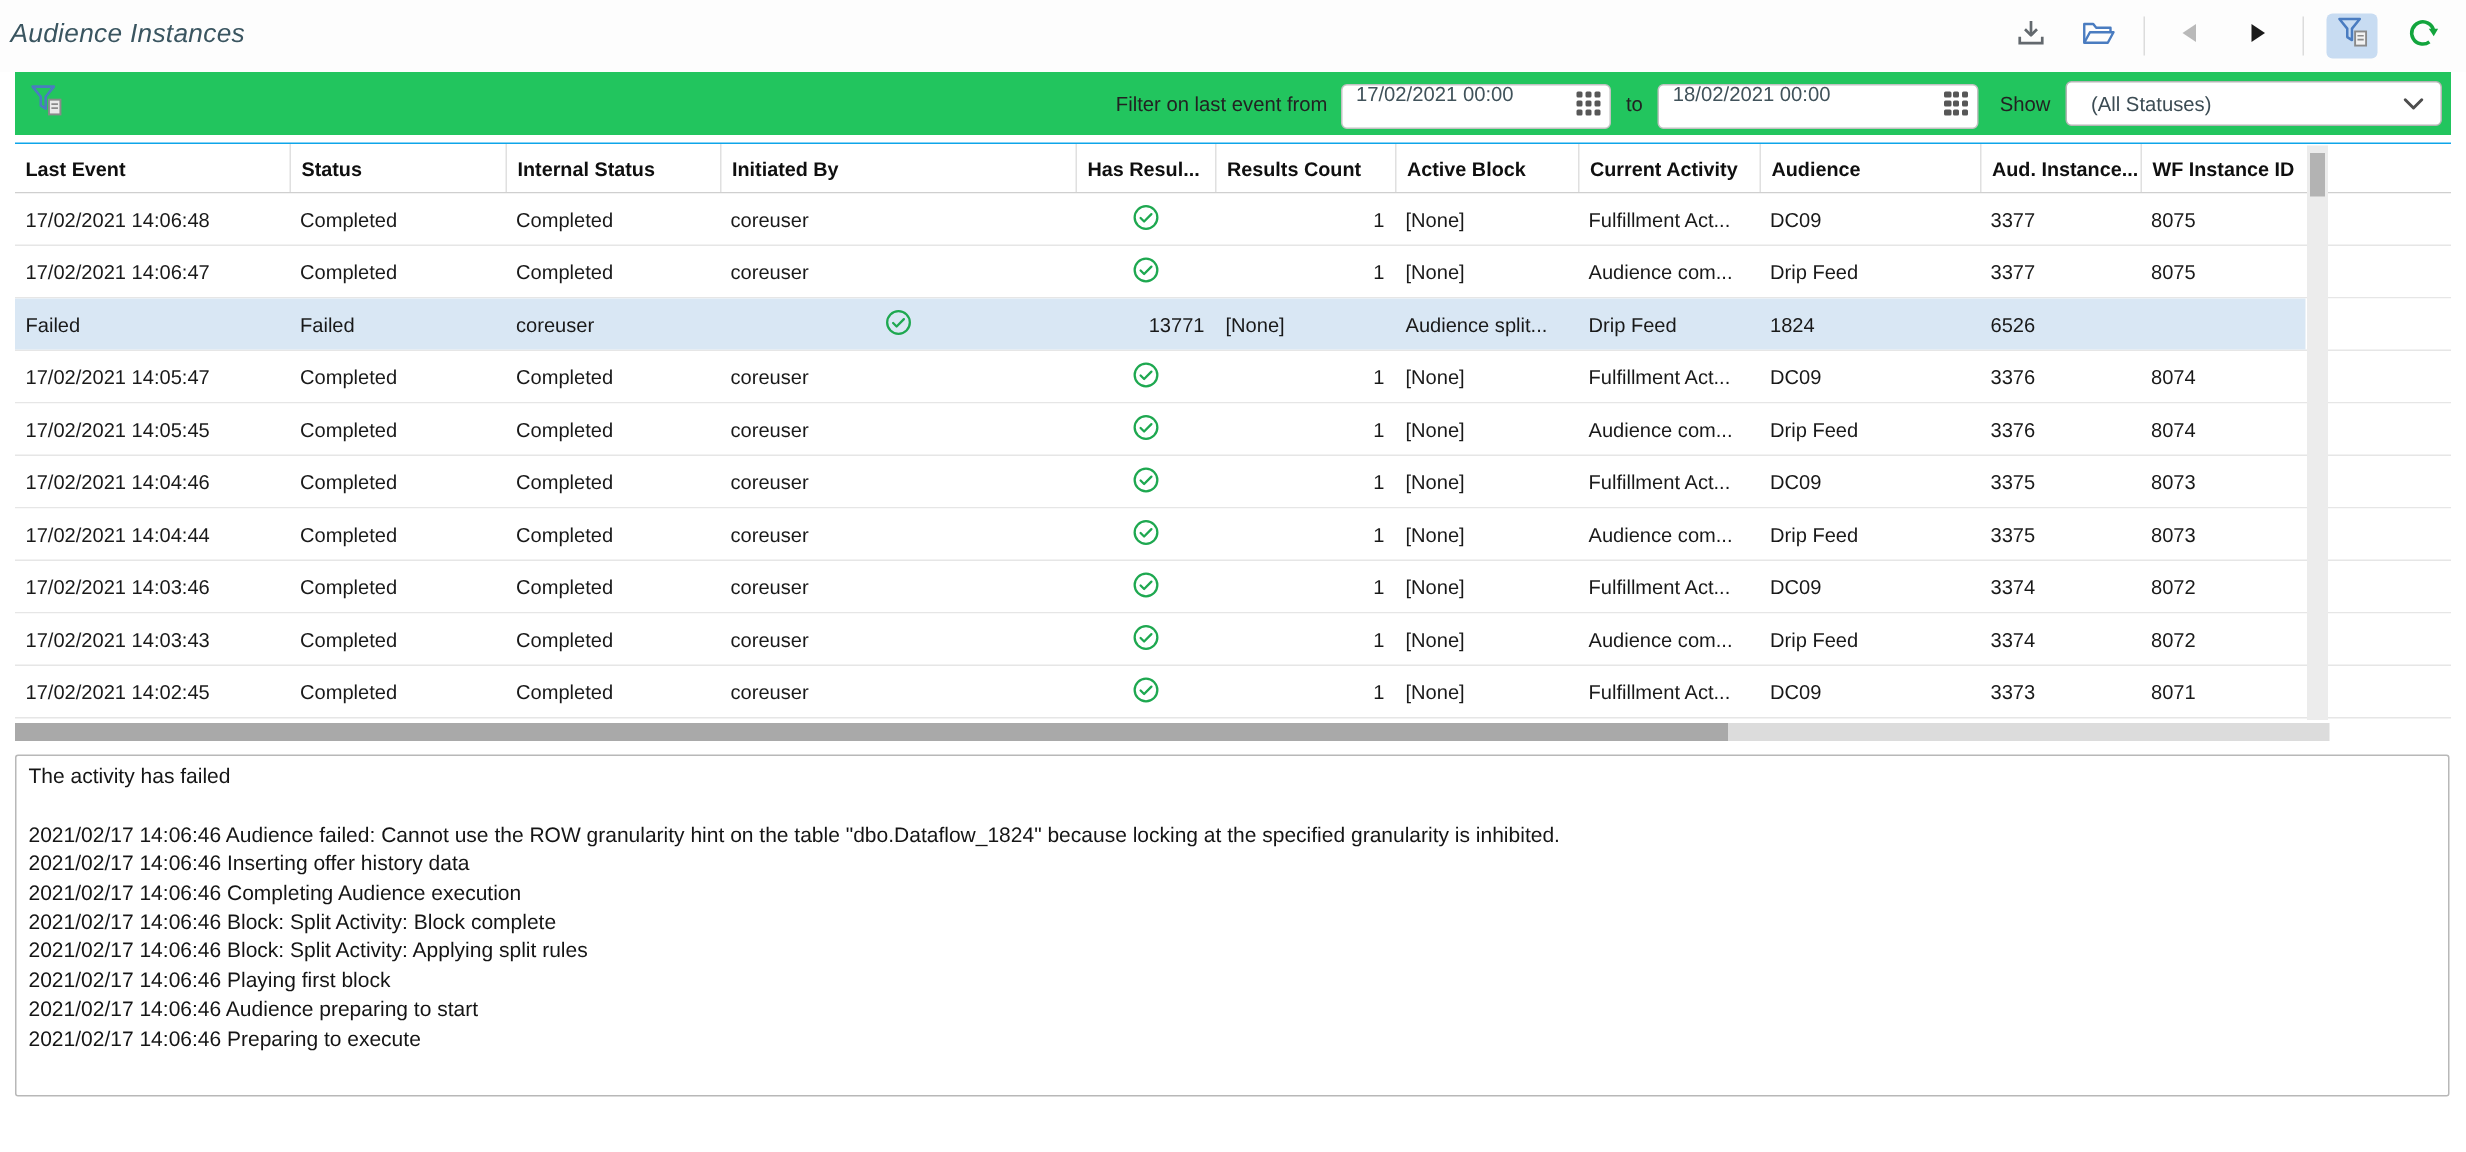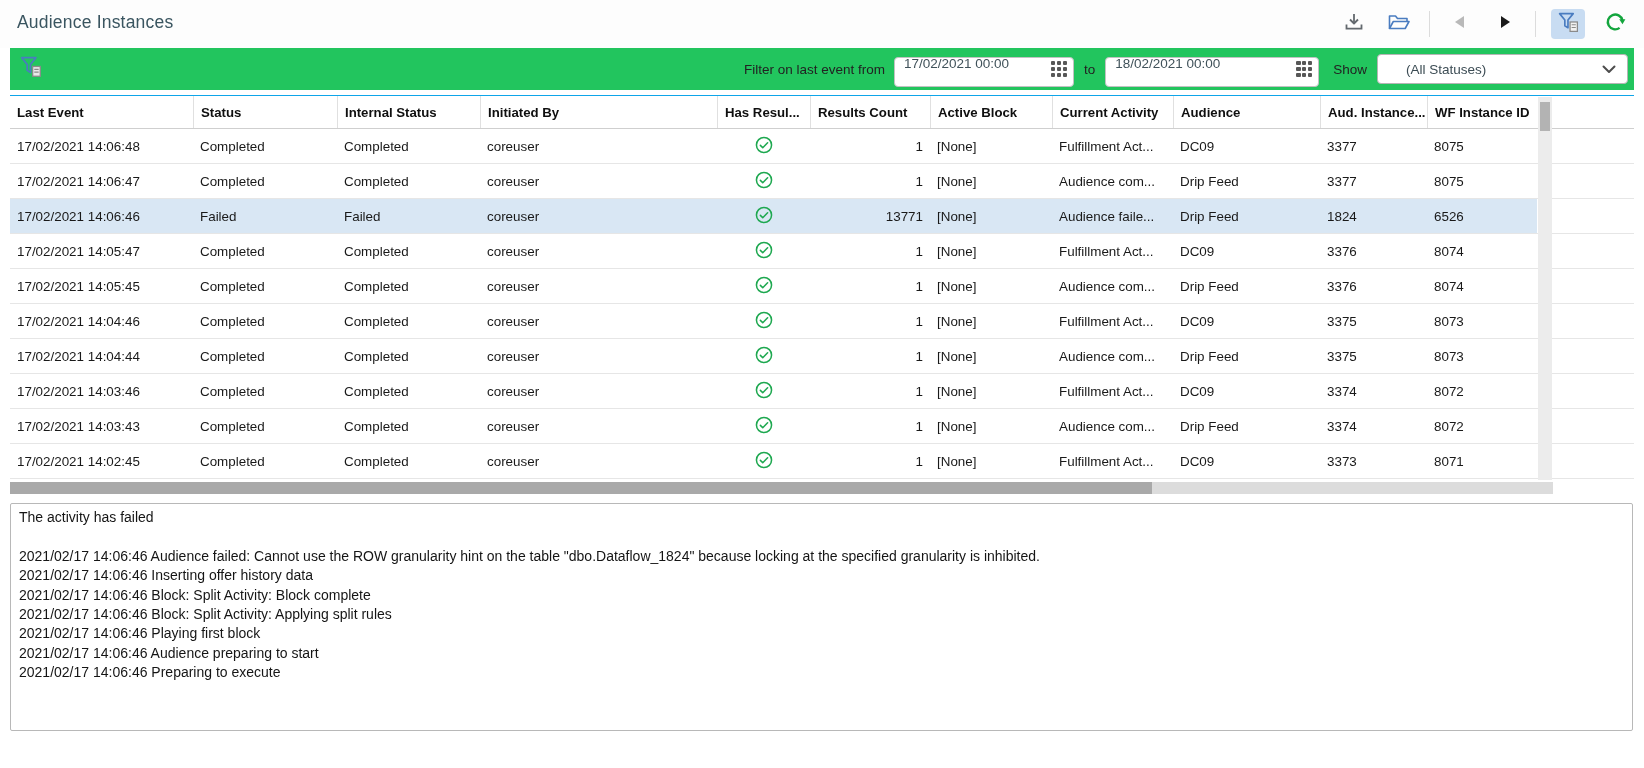--- a/index.html
+++ b/index.html
@@ -1,41 +1,41 @@
 <!DOCTYPE html>
 <html><head>
 <meta charset="utf-8">
 <style>
   * { margin:0; padding:0; box-sizing:border-box; }
   html,body { width:1644px; height:768px; background:#ffffff;
               font-family:"Liberation Sans", sans-serif; position:relative; overflow:hidden; }
 
   
   .title-bar { position:absolute; left:0; top:0; width:1644px; height:48px; background:#fdfdfd; }
-  .page-title { position:absolute; left:17px; top:12px; font-size:17.5px; color:#3a5560; letter-spacing:.2px; }
+  .page-title { position:absolute; left:7px; top:12px; font-size:17.5px; color:#3a5560; letter-spacing:.2px;font-style:italic; }
   .toolbar { position:absolute; right:14px; top:8px; height:32px; display:flex; align-items:center; gap:15px; }
   .tb-btn { display:flex; align-items:center; justify-content:center; width:30px; height:30px; cursor:pointer; }
   .tb-btn.active { background:#c8dcf2; border-radius:4px; width:34px; }
   .tb-sep { width:1px; height:26px; background:#dcdcdc; }
 
   
   .filter-bar { position:absolute; left:10px; top:48px; width:1624px; height:42px; background:#22c55e;
                 display:flex; align-items:center; }
   .funnel-btn { margin-left:9px; display:flex; align-items:center; }
   .filter-right { margin-left:auto; display:flex; align-items:center; margin-right:6px; }
   .f-label { font-size:13.5px; color:#222; }
   .date-field { position:relative; height:30px; }
   .date-field input { width:100%; height:30px; border:1px solid #c2c2c2; border-radius:4px; background:#fff;
                       font-family:"Liberation Sans",sans-serif; font-size:13.5px; color:#40525a;
                       padding:0 30px 16px 9px; outline:none; }
   .grid-icon { position:absolute; right:7px; top:7px; width:16px; height:16px;
                display:grid; grid-template-columns:1fr 1fr 1fr; grid-template-rows:1fr 1fr 1fr; gap:1.5px; }
   .grid-icon span { background:#575757; border-radius:1px; }
   .dropdown { position:relative; width:251px; height:30px; border:1px solid #b5b5b5; border-radius:4px;
-              background:#fff; display:flex; align-items:center; padding-left:28px;
+              background:#fff; display:flex; align-items:center; padding-left:16px;
               font-size:13.5px; color:#3c4c54; cursor:pointer; }
   .dropdown svg { position:absolute; right:11px; top:10px; }
 
   
   .grid { position:absolute; left:10px; top:95px; width:1624px; height:400px; }
   .grid-header { display:flex; height:34px; background:#fff;
                  border-top:1px solid #0ea5e9; border-bottom:1px solid #cfcfcf; }
   .cols { display:grid; width:1527px;
           grid-template-columns:183px 144px 143px 237px 93px 120px 122px 121px 147px 107px 110px; }
   .hcell { display:flex; align-items:center; padding-left:7px; font-weight:bold; font-size:13.2px;
@@ -233,35 +233,34 @@
       <div class="cell">[None]</div>
       <div class="cell">Audience com...</div>
       <div class="cell">Drip Feed</div>
       <div class="cell">3377</div>
       <div class="cell">8075</div>
     </div>
   </div>
 
   <div class="row selected">
     <div class="row-inner cols">
-      <div class="cell">17/02/2021 14:06:46</div>
       <div class="cell">Failed</div>
       <div class="cell">Failed</div>
       <div class="cell">coreuser</div>
       <div class="cell center">
         <span class="check-icon">
           <svg width="18" height="18" viewBox="0 0 20 20">
                 <circle cx="10" cy="10" r="8.4" fill="none" stroke="#1ea850" stroke-width="1.7"></circle>
                 <path d="M6 10.4l2.6 2.6 5.4-5.5" fill="none" stroke="#1ea850" stroke-width="1.7" stroke-linecap="round" stroke-linejoin="round"></path>
               </svg>
         </span>
       </div>
       <div class="cell right">13771</div>
       <div class="cell">[None]</div>
-      <div class="cell">Audience faile...</div>
+      <div class="cell">Audience split...</div>
       <div class="cell">Drip Feed</div>
       <div class="cell">1824</div>
       <div class="cell">6526</div>
     </div>
   </div>
 
   <div class="row">
     <div class="row-inner cols">
       <div class="cell">17/02/2021 14:05:47</div>
       <div class="cell">Completed</div>
@@ -429,18 +428,19 @@
   <div class="h-scrollbar">
     <div class="h-thumb"></div>
   </div>
 </div>
 
 <div class="detail-panel">
     <div class="log-line">The activity has failed</div>
     <div class="log-line">&nbsp;</div>
     <div class="log-line">2021/02/17 14:06:46 Audience failed: Cannot use the ROW granularity hint on the table "dbo.Dataflow_1824" because locking at the specified granularity is inhibited.</div>
     <div class="log-line">2021/02/17 14:06:46 Inserting offer history data</div>
+    <div class="log-line">2021/02/17 14:06:46 Completing Audience execution</div>
     <div class="log-line">2021/02/17 14:06:46 Block: Split Activity: Block complete</div>
     <div class="log-line">2021/02/17 14:06:46 Block: Split Activity: Applying split rules</div>
     <div class="log-line">2021/02/17 14:06:46 Playing first block</div>
     <div class="log-line">2021/02/17 14:06:46 Audience preparing to start</div>
     <div class="log-line">2021/02/17 14:06:46 Preparing to execute</div>
   </div>
 
 </body></html>

